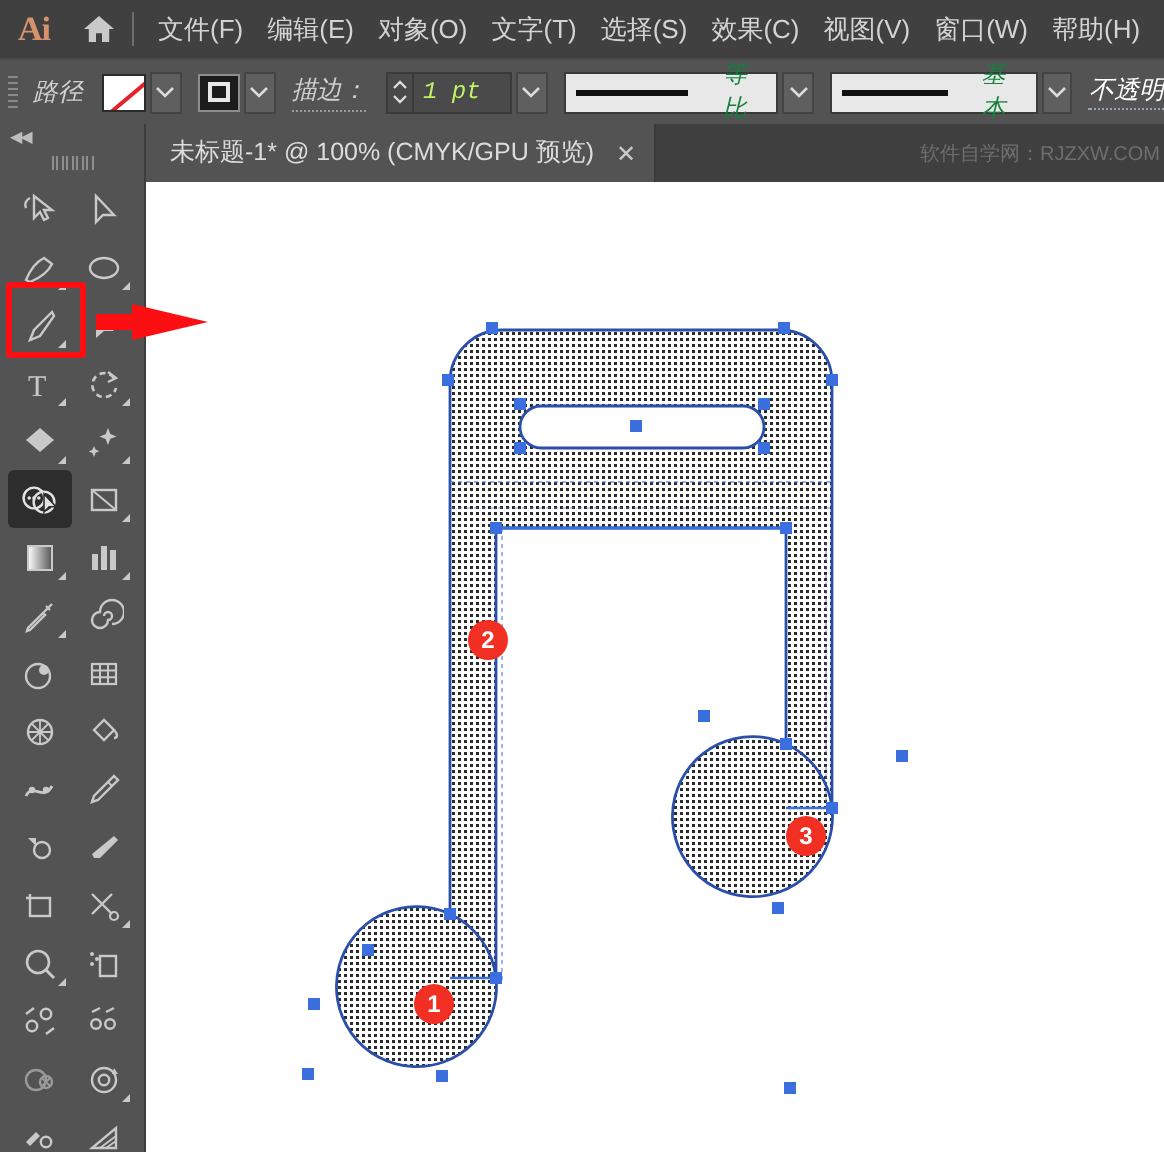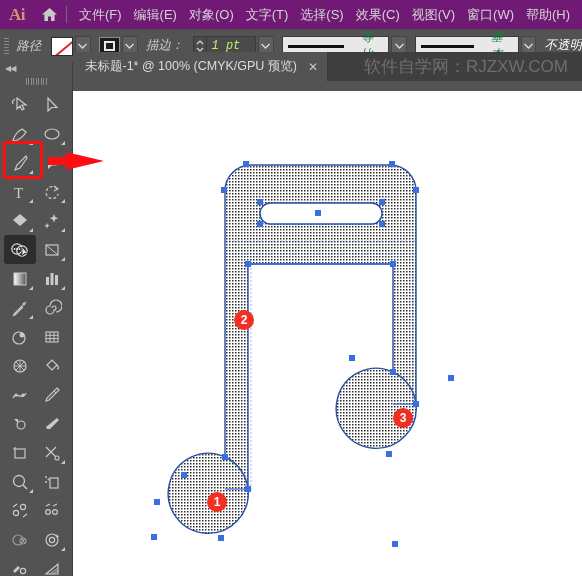--- a/index.html
+++ b/index.html
@@ -7,21 +7,21 @@
     width: 582px; height: 576px;
     overflow: hidden;
     background: #535353;
     font-family: "Liberation Sans", "DejaVu Sans", sans-serif;
   }
   #app { position: relative; width: 582px; height: 576px; }
 
   
   .menubar {
     position: absolute; top: 0; left: 0; width: 582px; height: 29px;
-    background: #701a75;
+    background: #404040;
     display: flex; align-items: center;
   }
   .ai-logo {
     width: 34px; text-align: center;
     color: #d6936b; font-size: 17px; font-weight: bold;
     font-family: "Liberation Serif", "DejaVu Serif", serif;
     letter-spacing: -0.5px;
   }
   .home-icon {
     width: 30px; display: flex; align-items: center; justify-content: center;
@@ -89,34 +89,34 @@
   .profile-box .line { width: 62px; height: 3px; background: #111; }
   .profile-box.w2 .line { width: 58px; }
   .cb-link {
     color: #ffffff; font-size: 12.5px; margin-left: 8px;
     border-bottom: 1px dotted #9aa2b5; white-space: nowrap;
   }
   .spacer { margin-left: 8px; }
 
   
   .tabstrip {
-    position: absolute; top: 52px; left: 73px; width: 509px; height: 29px;
+    position: absolute; top: 62px; left: 73px; width: 509px; height: 29px;
     background: #3f3f3f;
     display: flex; align-items: stretch;
   }
   .doc-tab {
     background: #535353; display: flex; align-items: center;
     padding: 0 9px 0 12px; gap: 11px;
     border-right: 1px solid #3a3a3a;
   }
   .doc-tab-title { color: #dcdcdc; font-size: 12.5px; white-space: nowrap; }
   .doc-tab-close { color: #c9c9c9; font-size: 12px; line-height: 1; }
   .watermark {
     flex: 1; display: flex; align-items: center; justify-content: flex-end;
-    color: #6e6e6e; font-size: 17px; padding-right: 14px; white-space: nowrap;
+    color: #6e6e6e; font-size: 10px; padding-right: 2px; white-space: nowrap;
   }
 
   
   .toolpanel {
     position: absolute; top: 62px; left: 0; width: 73px; height: 514px;
     background: #535353; border-right: 1px solid #3d3d3d;
   }
   .tp-collapse {
     height: 13px; display: flex; align-items: center; padding-left: 5px;
     color: #bdbdbd; font-size: 8px; letter-spacing: -1px;

